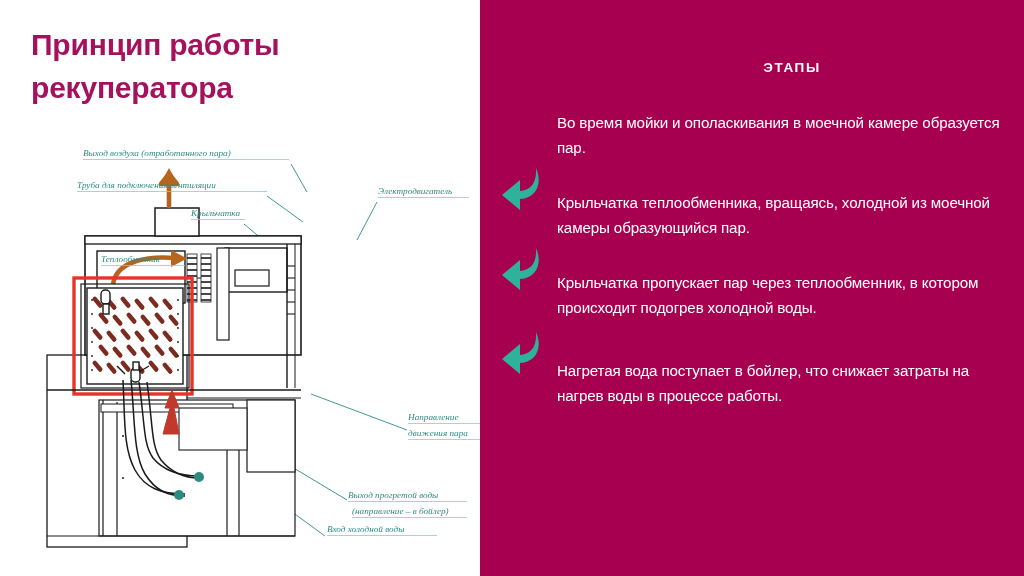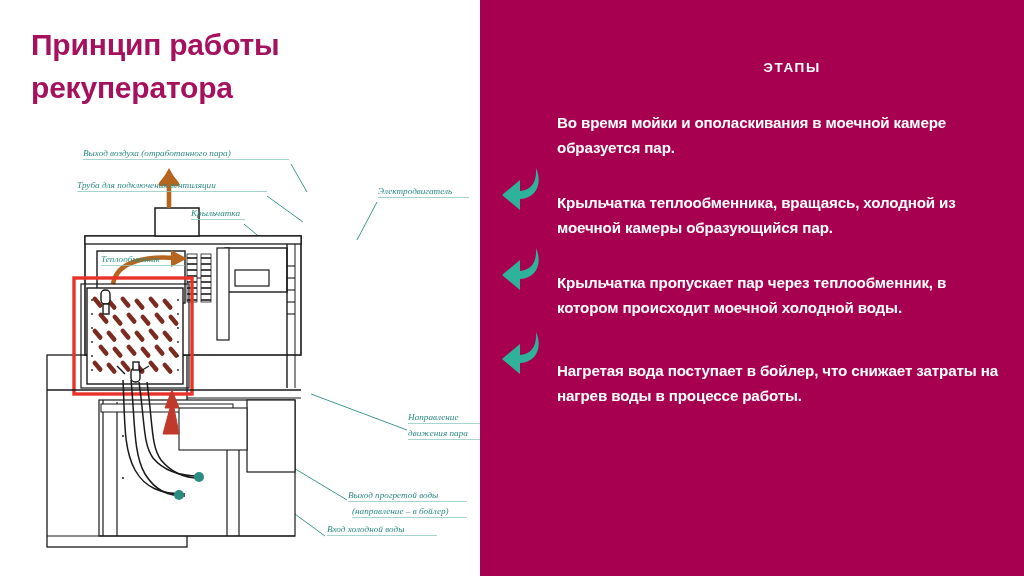--- a/index.html
+++ b/index.html
@@ -79,21 +79,21 @@
     width: 544px;
   }
   .stage-text {
     position: absolute;
     left: 77px;
     width: 450px;
     color: #ffffff;
     font-family: "Liberation Sans", sans-serif;
     font-size: 15.2px;
     line-height: 25px;
-    font-weight: 700;
+    font-weight: 400;
     letter-spacing: -0.15px;
   }
   .stage-arrow {
     position: absolute;
     left: 16px;
     width: 56px;
     height: 56px;
   }
   .stage-arrow svg { display: block; }
 </style>
@@ -339,21 +339,21 @@
       </div>
       <div class="stage-text">Крыльчатка теплообменника, вращаясь, холодной из моечной камеры образующийся пар.</div>
     </div>
 
     <div class="stage-row" style="top:270px;">
       <div class="stage-arrow" style="top:-28px;">
         <svg width="56" height="56" viewBox="0 0 56 56" xmlns="http://www.w3.org/2000/svg">
           <path d="M40,6 C41,22 34,28 24,29 L24,18 L6,33 L24,48 L24,37 C40,36 47,22 40,6 Z" fill="#2EB39A"></path>
         </svg>
       </div>
-      <div class="stage-text">Крыльчатка пропускает пар через теплообменник, в котором происходит моечной холодной воды.</div>
+      <div class="stage-text">Крыльчатка пропускает пар через теплообменник, в котором происходит подогрев холодной воды.</div>
     </div>
 
     <div class="stage-row" style="top:358px;">
       <div class="stage-arrow" style="top:-32px;">
         <svg width="56" height="56" viewBox="0 0 56 56" xmlns="http://www.w3.org/2000/svg">
           <path d="M40,6 C41,22 34,28 24,29 L24,18 L6,33 L24,48 L24,37 C40,36 47,22 40,6 Z" fill="#2EB39A"></path>
         </svg>
       </div>
       <div class="stage-text">Нагретая вода поступает в бойлер, что снижает затраты на нагрев воды в процессе работы.</div>
     </div>

